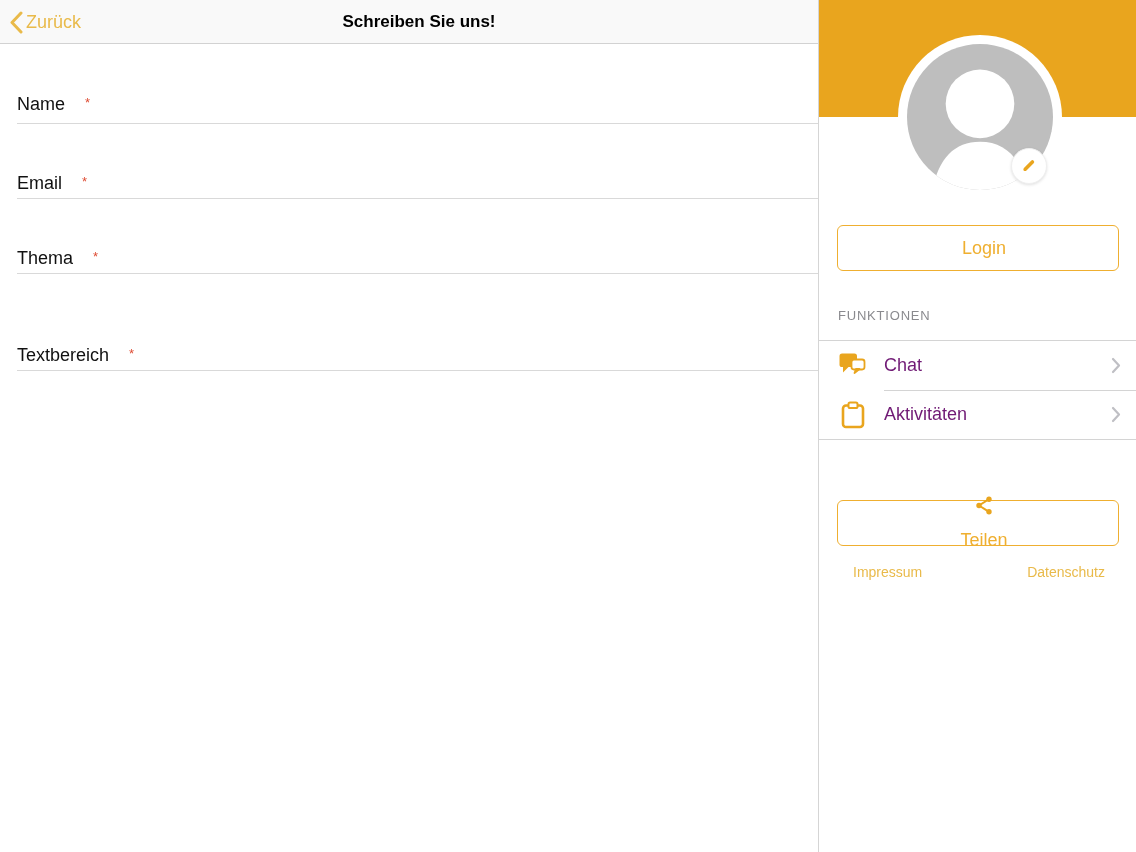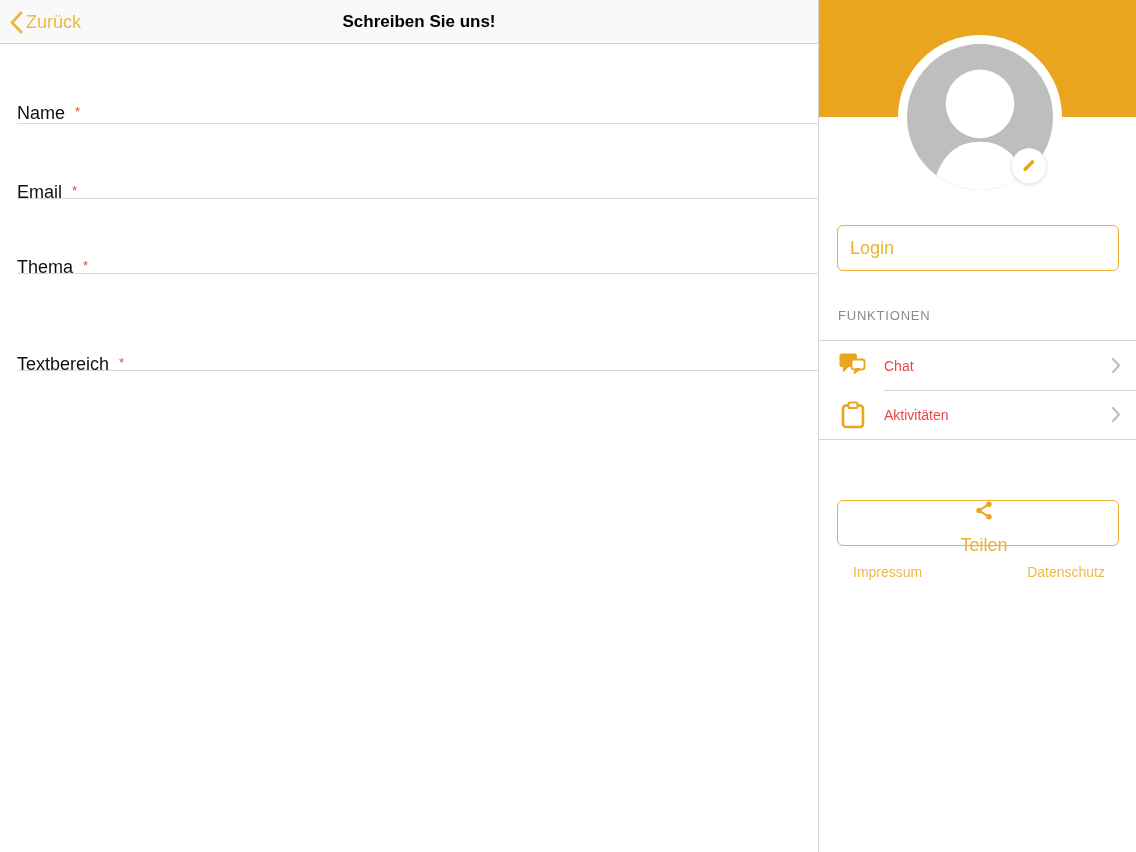--- a/index.html
+++ b/index.html
@@ -22,21 +22,21 @@
             gap:3px;background:none;border:none;cursor:pointer;color:var(--gold-soft);
             font-size:18px;}
   .back-btn svg{display:block;}
   .nav-title{font-size:17px;font-weight:bold;color:#000;}
 
   .field{position:relative;margin-left:17px;border-bottom:1px solid var(--divider);height:30px;}
   .field.f1{margin-top:46px;height:34px;}
   .field.f2{margin-top:45px;}
   .field.f3{margin-top:45px;}
   .field.f4{margin-top:67px;}
-  .field-label-row{position:absolute;left:0;top:13px;display:flex;align-items:flex-start;gap:10px;}
+  .field-label-row{position:absolute;left:0;top:4px;display:flex;align-items:flex-start;gap:20px;}
   .field-label{font-size:18px;color:#111;}
   .req{font-size:13px;color:var(--required);margin-top:1px;}
   .field-input{position:absolute;left:0;top:0;width:100%;height:100%;border:none;outline:none;
                background:transparent;font-size:17px;color:#111;}
 
   .submit-btn{display:block;margin:36px 18px 0 17px;width:784px;height:47px;
               background:var(--submit-bg);border:none;border-radius:8px;
               font-size:18px;color:var(--submit-text);}
 
   
@@ -47,36 +47,36 @@
   .avatar-wrap{position:absolute;left:0;top:0;width:318px;height:210px;pointer-events:none;}
   .avatar-ring{position:absolute;left:79px;top:35px;width:164px;height:164px;border-radius:50%;
                background:#fff;}
   .avatar-circle{position:absolute;left:88px;top:44px;width:146px;height:146px;border-radius:50%;
                  background:var(--avatar-gray);overflow:hidden;}
   .avatar-circle svg{display:block;width:100%;height:100%;}
   .edit-btn{position:absolute;left:192px;top:148px;width:36px;height:36px;border-radius:50%;
             background:#fff;border:1px solid #EFEFEF;box-shadow:0 1px 3px rgba(0,0,0,0.12);
             display:flex;align-items:center;justify-content:center;cursor:pointer;pointer-events:auto;}
 
-  .outline-btn{display:flex;align-items:center;gap:10px;
+  .outline-btn{display:flex;align-items:center;justify-content:center;gap:10px;
                margin:0 18px;width:282px;height:46px;background:#fff;
                border:1.5px solid var(--gold-text);border-radius:6px;
                font-size:18px;color:var(--gold-text);cursor:pointer;padding-left:12px;}
   .login-btn{margin-top:108px;}
   .share-btn{margin-top:60px;flex-direction:column;}
 
   .section-title{margin:37px 0 4px 19px;font-size:13px;color:var(--gray-label);letter-spacing:0.8px;}
 
   .menu{margin-top:17px;border-top:1px solid var(--row-border);border-bottom:1px solid var(--row-border);
         background:#fff;}
   .menu-row{position:relative;height:49px;display:flex;align-items:center;padding:0 15px 0 20px;cursor:pointer;}
   .menu-row + .menu-row::before{content:"";position:absolute;left:65px;right:-1px;top:0;height:1px;
         background:var(--row-border);}
   .menu-icon{width:27px;height:28px;display:flex;align-items:center;justify-content:center;flex:0 0 27px;}
-  .menu-label{margin-left:18px;font-size:14px;color:#ef4444;flex:1;}
+  .menu-label{margin-left:18px;font-size:18px;color:#701a75;flex:1;}
   .menu-chevron{flex:0 0 auto;display:flex;align-items:center;}
 
   .footer-links{display:flex;justify-content:space-between;margin:18px 31px 0 34px;text-align:center;}
   .footer-link{font-size:14px;color:var(--gold-soft);text-decoration:none;cursor:pointer;}
 </style>
 </head>
 <body>
 
 <div class="app">
 

